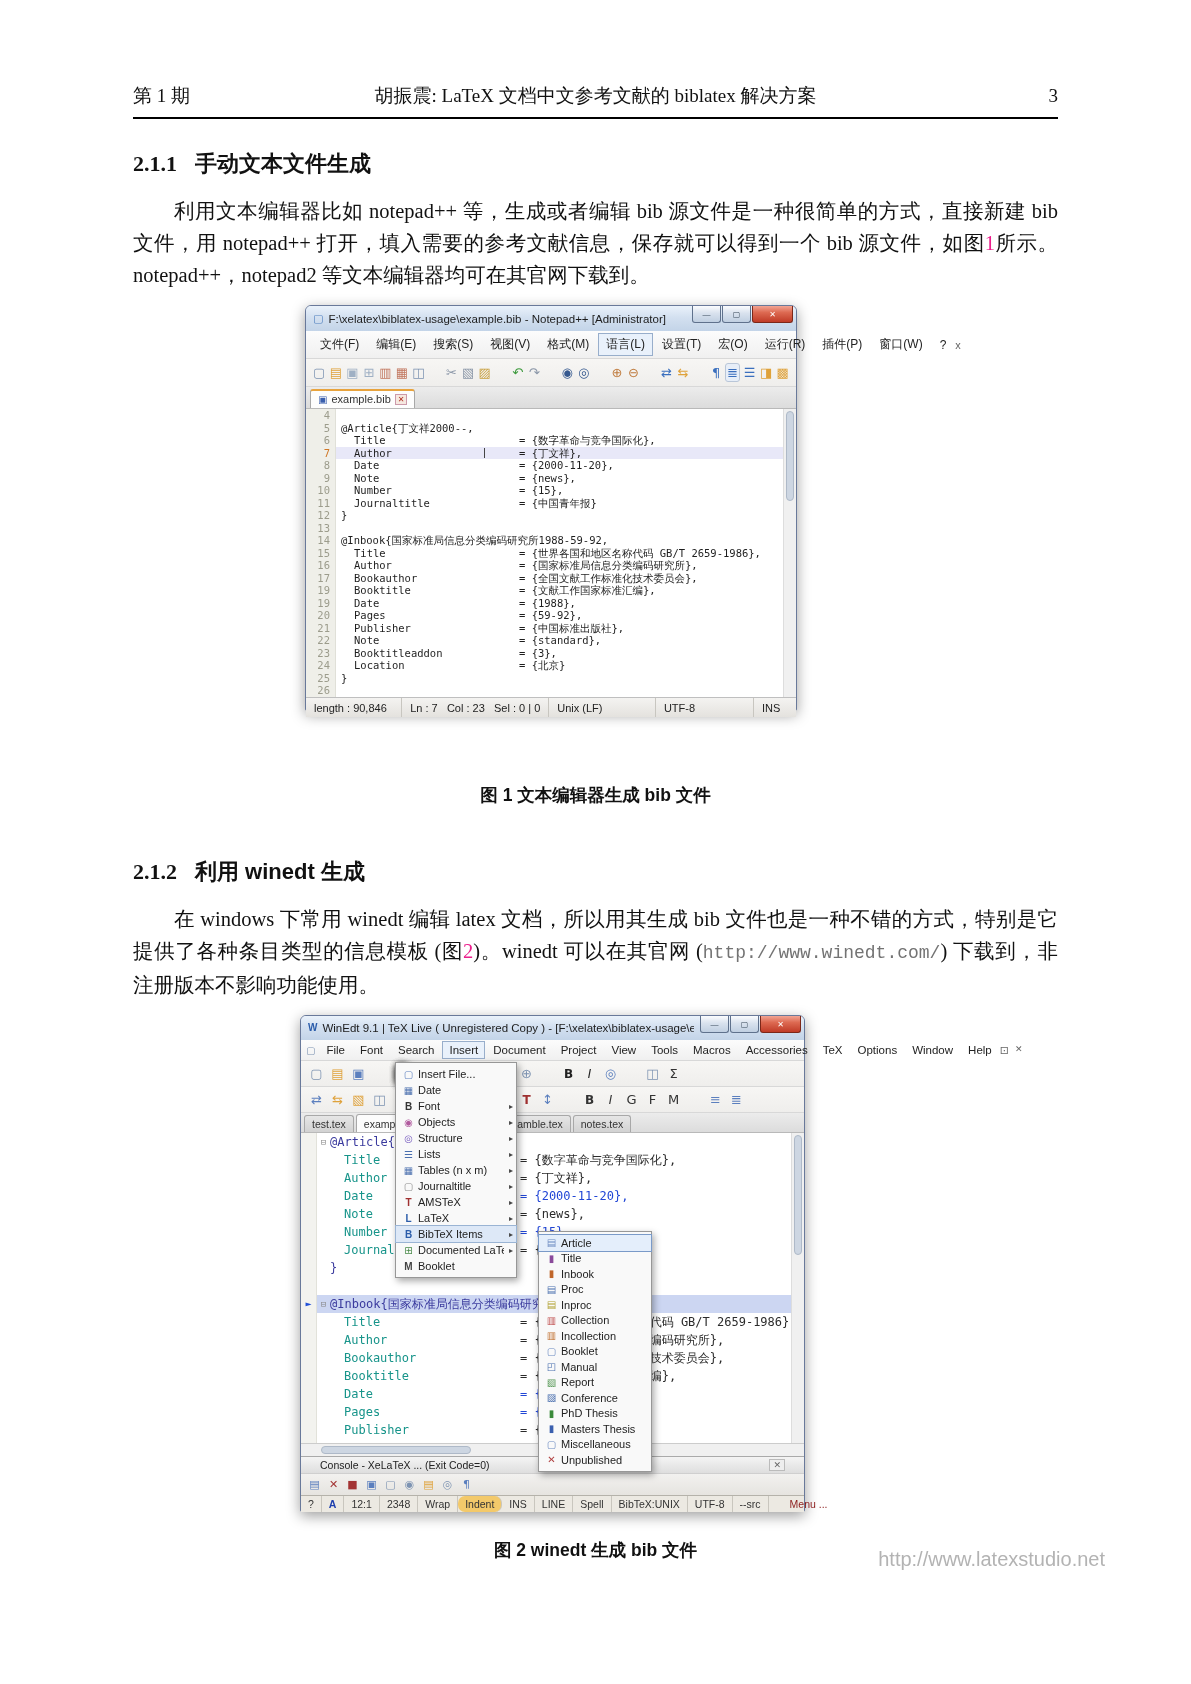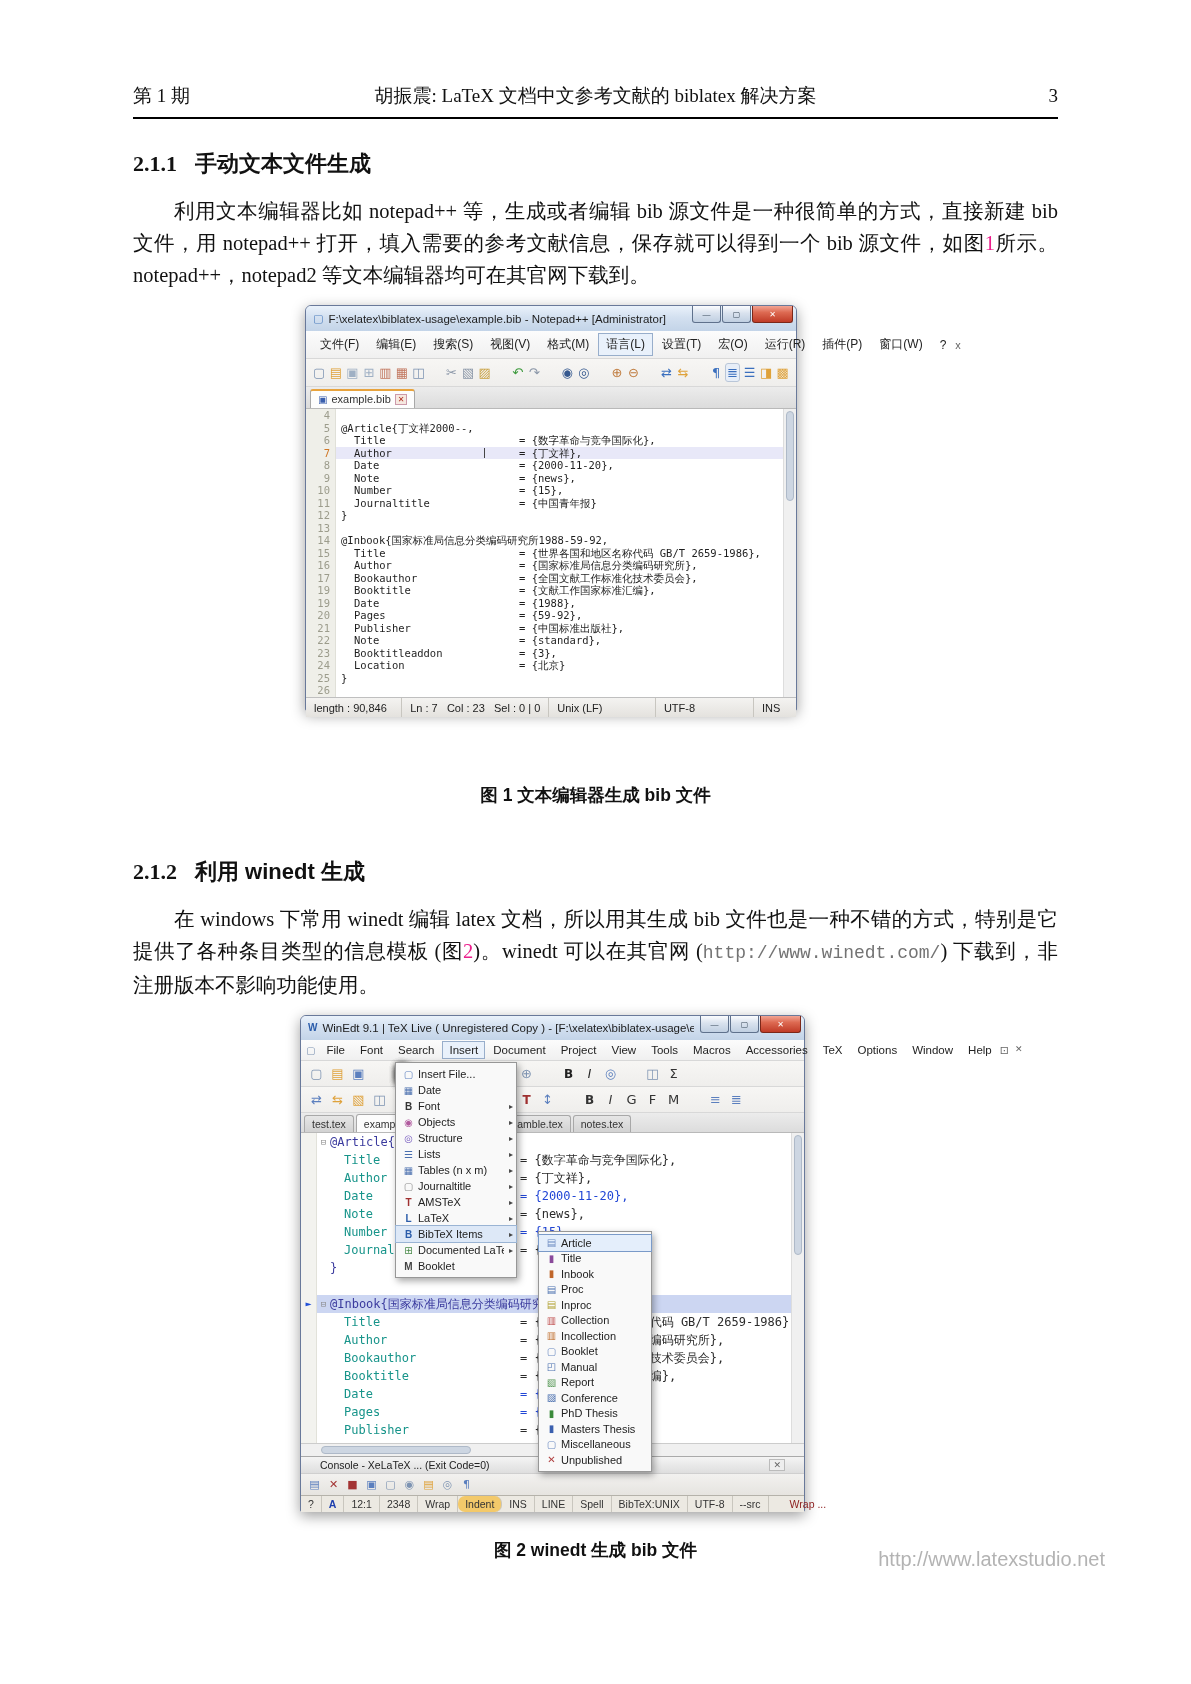--- a/index.html
+++ b/index.html
@@ -785,21 +785,21 @@
         <span class="cell"><span>2348</span></span>
         <span class="cell"><span>Wrap</span></span>
         <span class="cell hl"><span>Indent</span></span>
         <span class="cell"><span>INS</span></span>
         <span class="cell"><span>LINE</span></span>
         <span class="cell"><span>Spell</span></span>
         <span class="cell"><span>BibTeX:UNIX</span></span>
         <span class="cell"><span>UTF-8</span></span>
         <span class="cell"><span>--src</span></span>
         <span class="cell grow"><span></span></span>
-        <span class="cell menu-red"><span>Wrap ...</span></span>
+        <span class="cell menu-red"><span>Menu ...</span></span>
     </div>
 
     <div class="dd">
       <div class="dd-item">
           <span class="dd-ico" style="color: rgb(91, 127, 190);">▢</span>
           <span class="dd-label">Insert File...</span>
           <span class="dd-arrow"></span>
         </div>
         <div class="dd-item">
           <span class="dd-ico" style="color: rgb(74, 111, 174);">▦</span>

